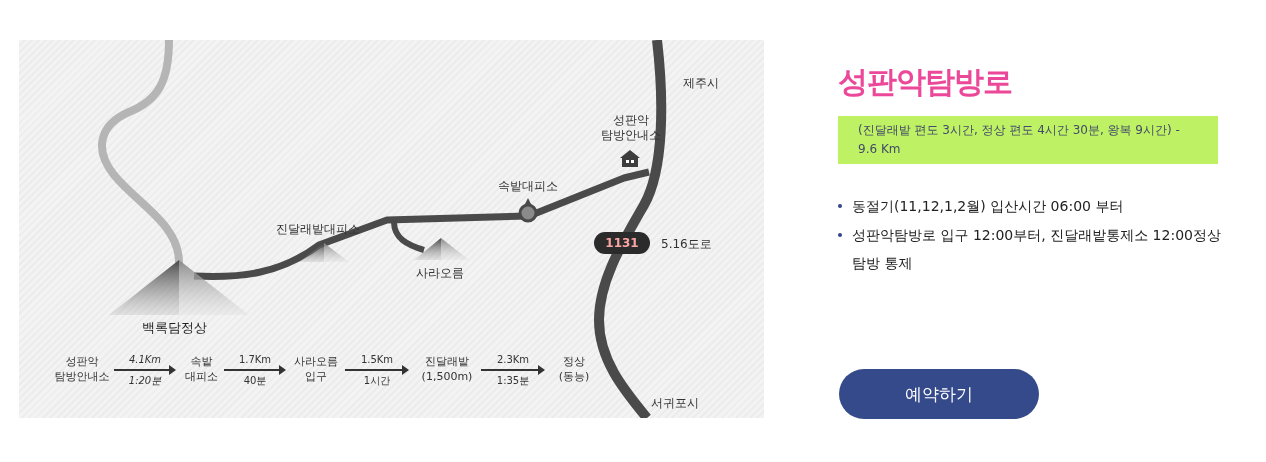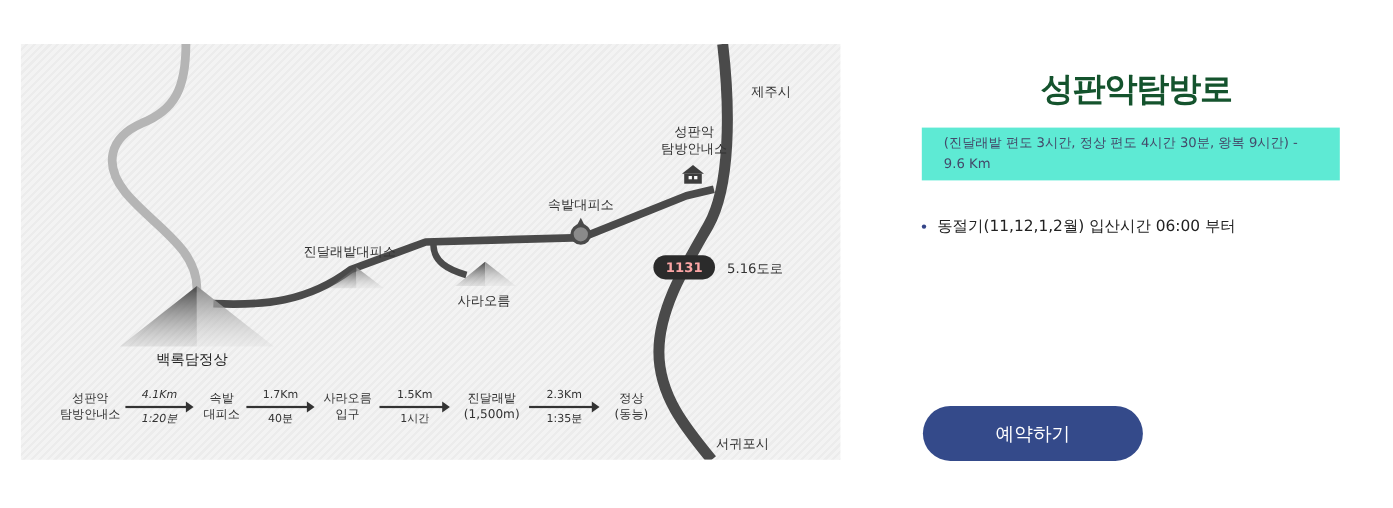--- a/index.html
+++ b/index.html
@@ -17,22 +17,22 @@
     .steps { position:absolute; left:0; top:312px; width:745px; height:40px; }
     .step { position:absolute; top:2px; font-size:11px; color:#333; text-align:center; line-height:15px; white-space:nowrap; }
     .seg { position:absolute; top:0; height:40px; }
     .seg .dist, .seg .time { position:absolute; left:0; right:0; text-align:center; font-size:10px; color:#333; }
     .seg .dist { top:2px; }
     .seg .time { top:22px; }
     .seg .line { position:absolute; left:0; right:6px; top:17px; height:2px; background:#333; }
     .seg .head { position:absolute; right:0; top:13px; width:0; height:0;
                  border-top:5px solid transparent; border-bottom:5px solid transparent; border-left:7px solid #333; }
     .info { position:absolute; left:838px; top:60px; width:390px; }
-    .title { font-size:30px; font-weight:bold; color:#14532d; letter-spacing:-1px; margin:0; line-height:44px;text-align:center; }
-    .summary { margin-top:12px; background:#5eead4; width:380px; padding:5px 20px 5px 20px; box-sizing:border-box;
+    .title { font-size:30px; font-weight:bold; color:#ec4899; letter-spacing:-1px; margin:0; line-height:44px; }
+    .summary { margin-top:12px; background:#bef264; width:380px; padding:5px 20px 5px 20px; box-sizing:border-box;
                font-size:12px; color:#444a6a; line-height:19px; }
     .notes { list-style:none; margin:28px 0 0 0; padding:0; }
     .notes li { position:relative; padding-left:14px; font-size:14px; color:#222; line-height:28.5px; }
     .notes li .dot { position:absolute; left:0; top:12px; width:4px; height:4px; border-radius:50%; background:#334488; }
     .reserve { position:absolute; left:839px; top:369px; width:200px; height:50px; border-radius:25px;
                background:#344a8a; color:#fff; font-size:17px; font-weight:normal; border:none;
                font-family:"DejaVu Sans", "Liberation Sans", sans-serif; cursor:pointer; }
   </style>
 </head>
 <body>
@@ -139,16 +139,17 @@
       <div>(동능)</div>
     </div>
   </div>
 </div>
 
 <div class="info">
   <h2 class="title">성판악탐방로</h2>
   <div class="summary">(진달래밭 편도 3시간, 정상 편도 4시간 30분, 왕복 9시간) - 9.6 Km</div>
   <ul class="notes">
     <li><span class="dot"></span><span>동절기(11,12,1,2월) 입산시간 06:00 부터</span></li>
+    <li><span class="dot"></span><span>성판악탐방로 입구 12:00부터, 진달래밭통제소 12:00정상 탐방 통제</span></li>
   </ul>
 </div>
 
 <button class="reserve">예약하기</button>
 
 </body></html>

